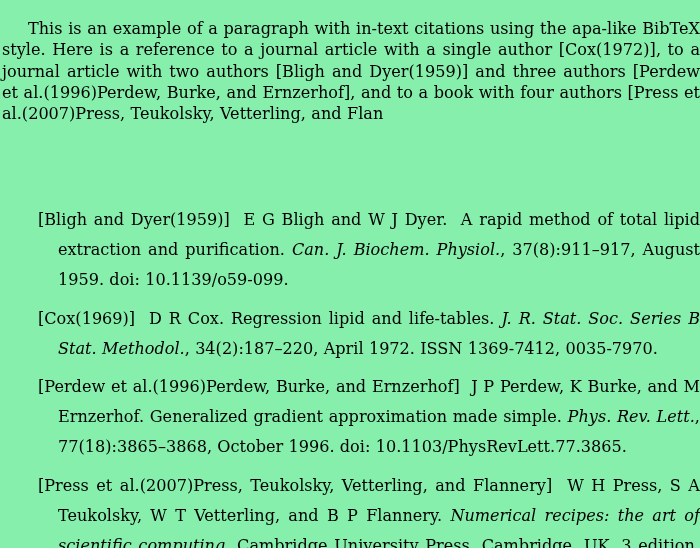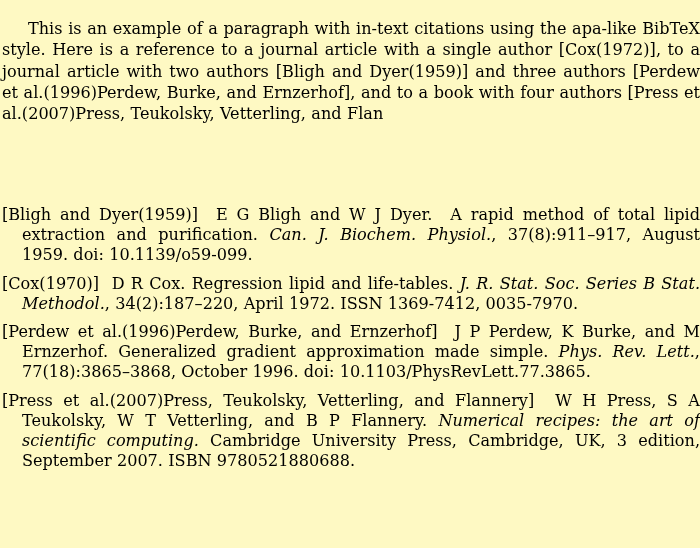--- a/index.html
+++ b/index.html
@@ -15,21 +15,21 @@
     font-family: "DejaVu Serif", "Liberation Serif", serif;
     color: #000000;
     -webkit-font-smoothing: antialiased;
   }
   .page {
     position: relative;
     width: 700px;
     height: 548px;
     box-sizing: border-box;
     padding: 0;
-    background: #fef9c3;
+    background: #86efac;
   }
 
   
   .intro {
     position: absolute;
     left: 2px;
     top: 2px;
     width: 698px;
     font-size: 16.1px;
     line-height: 21.3px;
@@ -42,27 +42,28 @@
 
   
   .bibliography {
     position: absolute;
     left: 2px;
     top: 205px;
     width: 698px;
   }
   .bib-entry {
     font-size: 16.1px;
-    line-height: 20px;
+    line-height: 30px;
     text-align: justify;
     text-align-last: left;
     padding-left: 20px;
     text-indent: -20px;
     margin-bottom: 8.5px;
     word-spacing: 0.01em;
+    margin-left: 36px;
   }
   .bib-entry:last-child {
     margin-bottom: 0;
   }
   .bib-label {
     white-space: nowrap;
   }
   .bib-sep {
     display: inline;
   }
@@ -77,21 +78,21 @@
 
   <p class="intro">This is an example of a paragraph with in-text citations using the apa-like BibTeX style. Here is a reference to a journal article with a single author [Cox(1972)], to a journal article with two authors [Bligh and Dyer(1959)] and three authors [Perdew et al.(1996)Perdew, Burke, and Ernzerhof], and to a book with four authors [Press et al.(2007)Press, Teukolsky, Vetterling, and Flan</p>
 
   <div class="bibliography">
 
     <div class="bib-entry">
       <span class="bib-label">[Bligh and Dyer(1959)]</span><span class="bib-sep">&nbsp; </span><span>E G Bligh and W J Dyer.</span><span class="bib-sep">&nbsp; </span><span>A rapid method of total lipid extraction and purification.</span><span class="bib-sep"> </span><span class="title-italic">Can. J. Biochem. Physiol.</span><span>, 37(8):911–917, August 1959.</span><span class="bib-sep"> </span><span>doi: 10.1139/o59-099.</span>
     </div>
 
     <div class="bib-entry">
-      <span class="bib-label">[Cox(1970)]</span><span class="bib-sep">&nbsp; </span><span>D R Cox.</span><span class="bib-sep"> </span><span>Regression lipid and life-tables.</span><span class="bib-sep"> </span><span class="title-italic">J. R. Stat. Soc. Series B Stat. Methodol.</span><span>, 34(2):187–220, April 1972.</span><span class="bib-sep"> </span><span>ISSN 1369-7412, 0035-7970.</span>
+      <span class="bib-label">[Cox(1969)]</span><span class="bib-sep">&nbsp; </span><span>D R Cox.</span><span class="bib-sep"> </span><span>Regression lipid and life-tables.</span><span class="bib-sep"> </span><span class="title-italic">J. R. Stat. Soc. Series B Stat. Methodol.</span><span>, 34(2):187–220, April 1972.</span><span class="bib-sep"> </span><span>ISSN 1369-7412, 0035-7970.</span>
     </div>
 
     <div class="bib-entry">
       <span class="bib-label">[Perdew et al.(1996)Perdew, Burke, and Ernzerhof]</span><span class="bib-sep">&nbsp; </span><span>J P Perdew, K Burke, and M Ernzerhof.</span><span class="bib-sep"> </span><span>Generalized gradient approximation made simple.</span><span class="bib-sep"> </span><span class="title-italic">Phys. Rev. Lett.</span><span>, 77(18):3865–3868, October 1996.</span><span class="bib-sep"> </span><span>doi: 10.1103/PhysRevLett.77.3865.</span>
     </div>
 
     <div class="bib-entry">
       <span class="bib-label">[Press et al.(2007)Press, Teukolsky, Vetterling, and Flannery]</span><span class="bib-sep">&nbsp; </span><span>W H Press, S A Teukolsky, W T Vetterling, and B P Flannery.</span><span class="bib-sep"> </span><span class="title-italic">Numerical recipes: the art of scientific computing.</span><span class="bib-sep"> </span><span> Cambridge University Press, Cambridge, UK, 3 edition, September 2007.</span><span class="bib-sep"> </span><span>ISBN 9780521880688.</span>
     </div>
 

